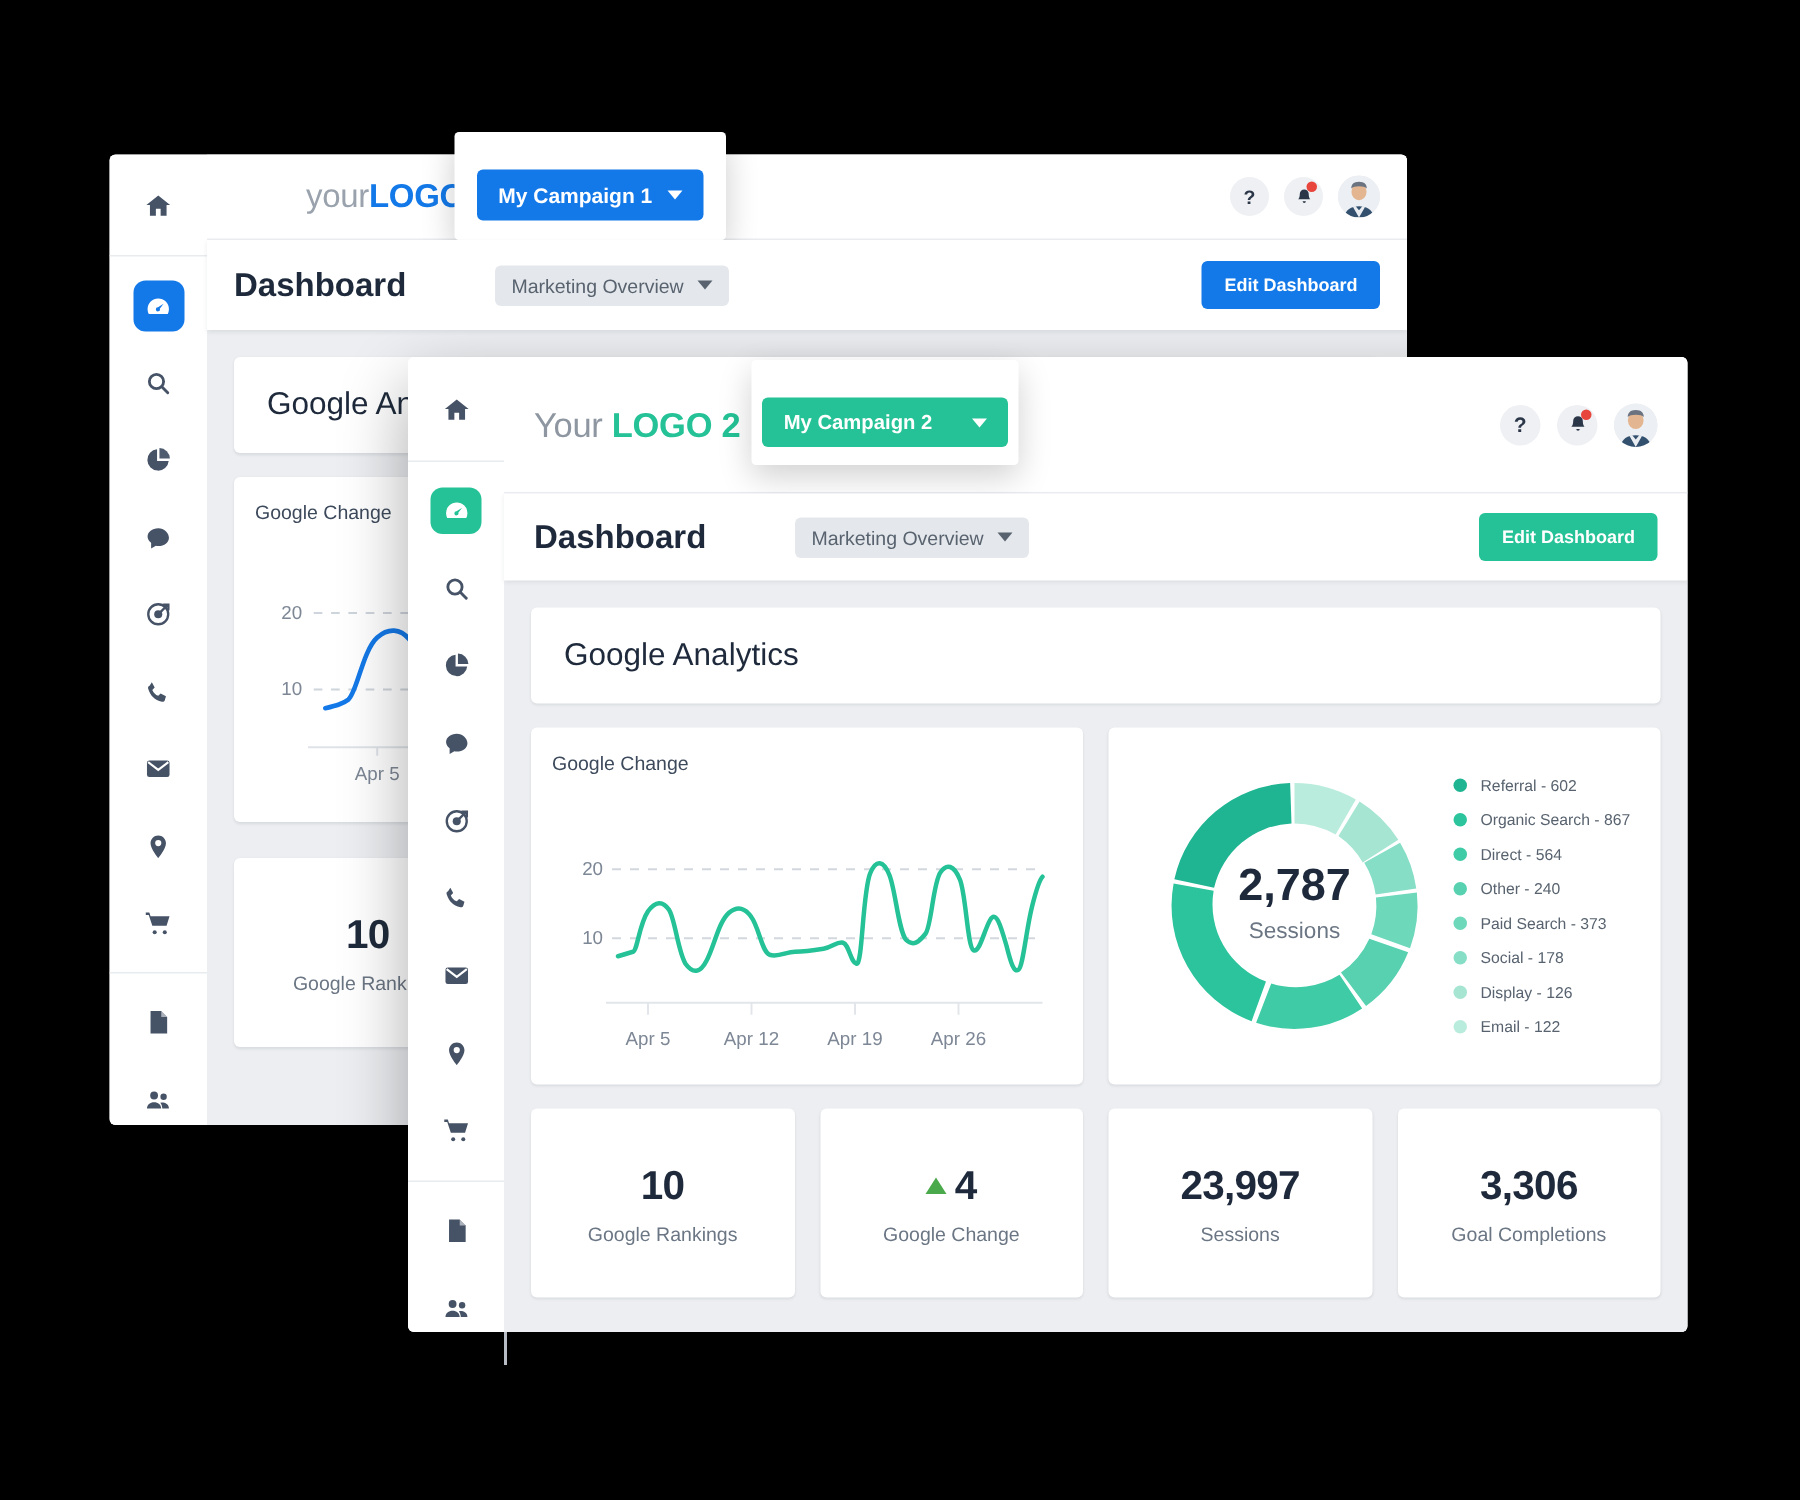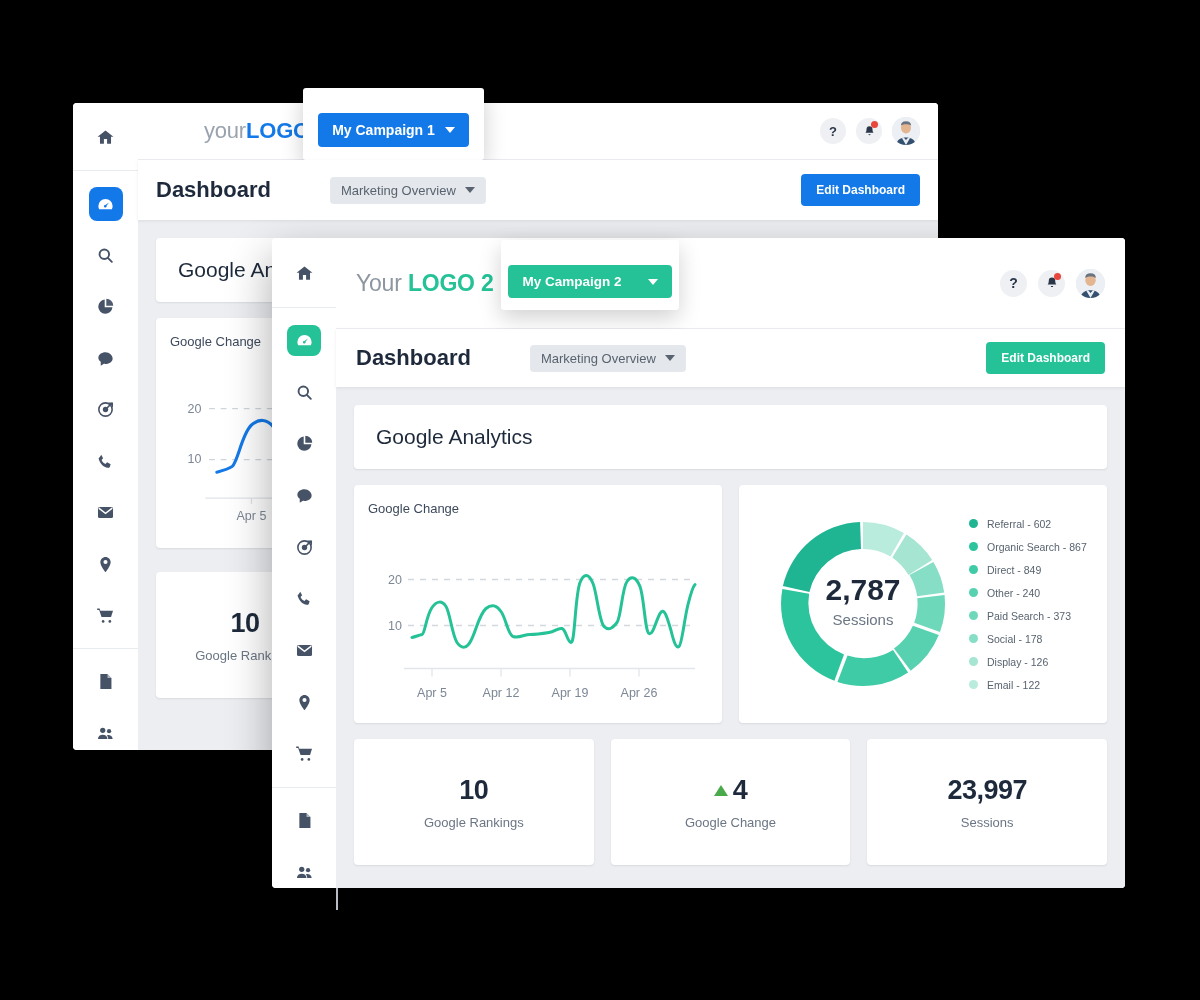--- a/index.html
+++ b/index.html
@@ -418,21 +418,21 @@
                   <div class="legend-row">
                       <span class="legend-dot" style="background:#1fb492;"></span>
                       <span class="legend-txt">Referral - 602</span>
                     </div>
                   <div class="legend-row">
                       <span class="legend-dot" style="background:#2cc49c;"></span>
                       <span class="legend-txt">Organic Search - 867</span>
                     </div>
                   <div class="legend-row">
                       <span class="legend-dot" style="background:#3fcba5;"></span>
-                      <span class="legend-txt">Direct - 849</span>
+                      <span class="legend-txt">Direct - 564</span>
                     </div>
                   <div class="legend-row">
                       <span class="legend-dot" style="background:#57d1b0;"></span>
                       <span class="legend-txt">Other - 240</span>
                     </div>
                   <div class="legend-row">
                       <span class="legend-dot" style="background:#6ed8bb;"></span>
                       <span class="legend-txt">Paid Search - 373</span>
                     </div>
                   <div class="legend-row">
@@ -456,20 +456,24 @@
                 <div class="stat-num">10</div>
                 <div class="stat-lbl">Google Rankings</div>
               </div>
               <div class="card stat-card">
                 <div class="stat-num"><span class="tri-up"></span><span>4</span></div>
                 <div class="stat-lbl">Google Change</div>
               </div>
               <div class="card stat-card">
                 <div class="stat-num">23,997</div>
                 <div class="stat-lbl">Sessions</div>
+              </div>
+              <div class="card stat-card">
+                <div class="stat-num">3,306</div>
+                <div class="stat-lbl">Goal Completions</div>
               </div>
             </div>
 
           </div>
         </div>
       </div>
     </div>
   </div>
 
   <div class="campaign-float" style="left:501px;top:240px;width:178px;height:70px;box-shadow:0 8px 22px rgba(0,0,0,.18);padding-bottom:12px;box-sizing:border-box;">

